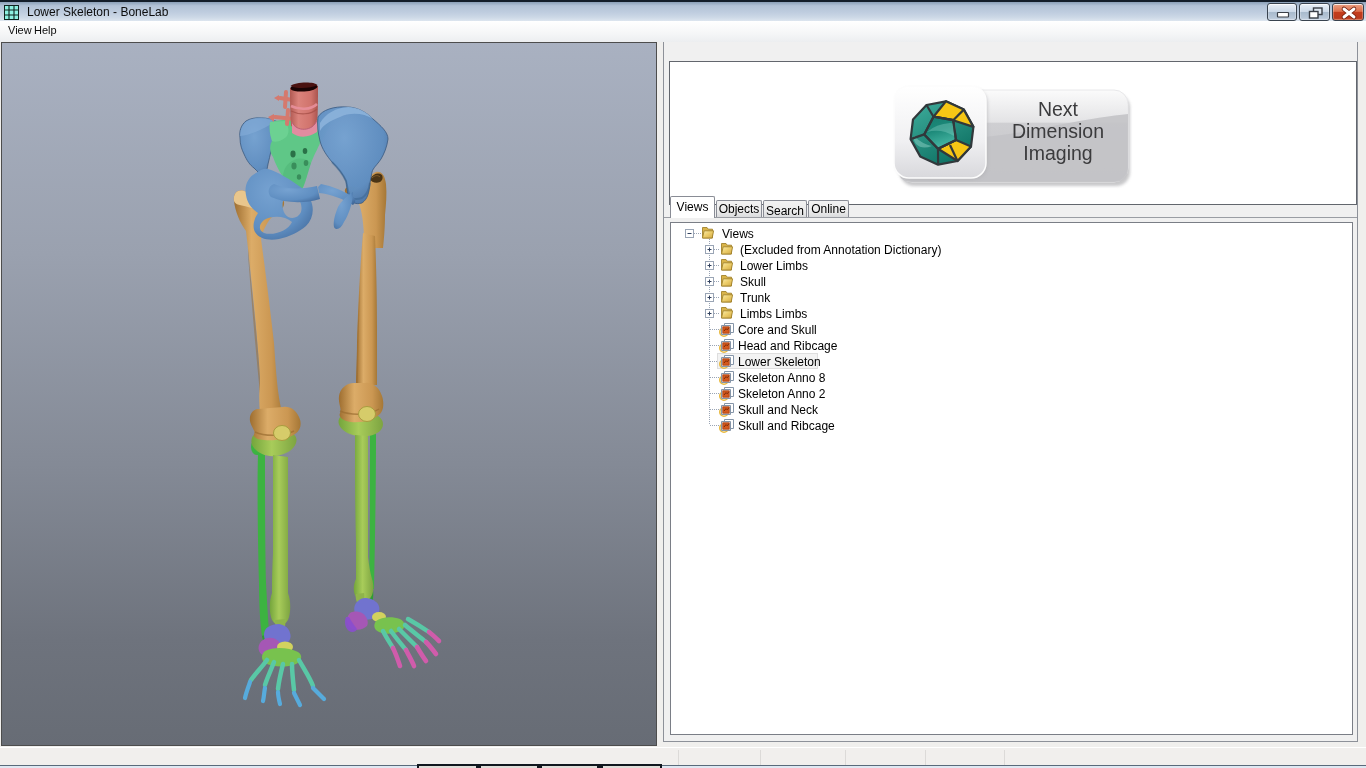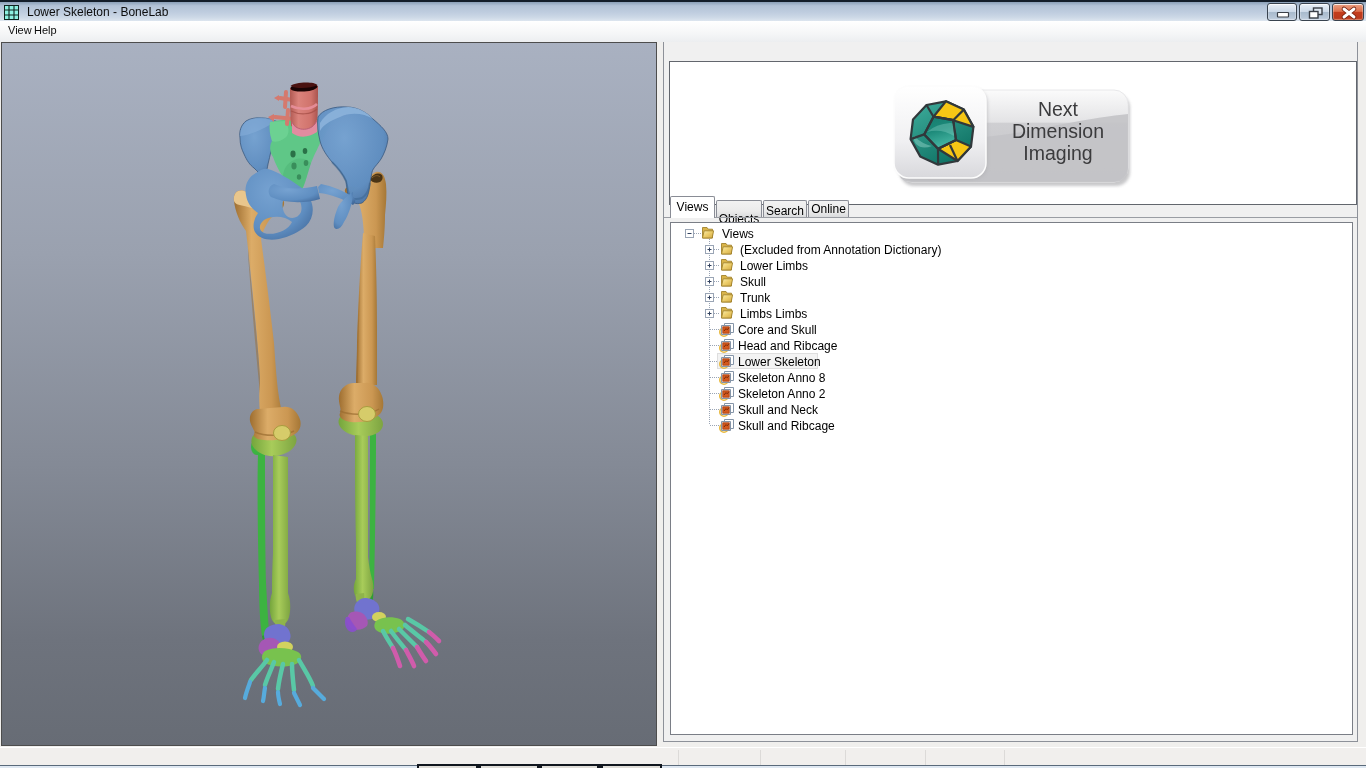--- a/index.html
+++ b/index.html
@@ -38,21 +38,21 @@
 
 #rightpanel { position:absolute; left:663px; top:42px; width:695px; height:700px;
   border:1px solid #8d9199; border-top:none; background:#f0f0f0; }
 #logobox { position:absolute; left:5px; top:19px; width:688px; height:144px;
   background:#ffffff; border:1px solid #62666d; }
 #tabs { position:absolute; left:6px; top:154px; }
 .tab { position:absolute; font-size:12px; color:#000; text-align:center;
   border:1px solid #898c95; border-bottom:none; border-radius:2px 2px 0 0;
   background:linear-gradient(to bottom,#f2f2f2 0%,#ebebeb 60%,#d8d9db 100%); }
 #tab0 { left:0px; top:0px; width:45px; height:22px; background:#ffffff; z-index:3; padding-top:3px; }
-#tab1 { left:46px; top:4px; width:46px; height:18px; padding-top:11px; }
+#tab1 { left:46px; top:4px; width:46px; height:18px; padding-top:1px; }
 #tab2 { left:93px; top:4px; width:44px; height:18px; padding-top:3px; }
 #tab3 { left:138px; top:4px; width:41px; height:18px; padding-top:1px; }
 #tabline { position:absolute; left:0px; top:175px; width:693px; height:1px; background:#9a9da3; }
 #treebox { position:absolute; left:6px; top:180px; width:683px; height:513px;
   background:#ffffff; border:1px solid #7a7e86; overflow:hidden; }
 .trow { position:absolute; height:16px; font-size:12px; color:#000; white-space:nowrap; }
 .trow .label { position:absolute; top:1px; }
 
 
 #statusbar { position:absolute; left:0; top:747px; width:1366px; height:21px;

